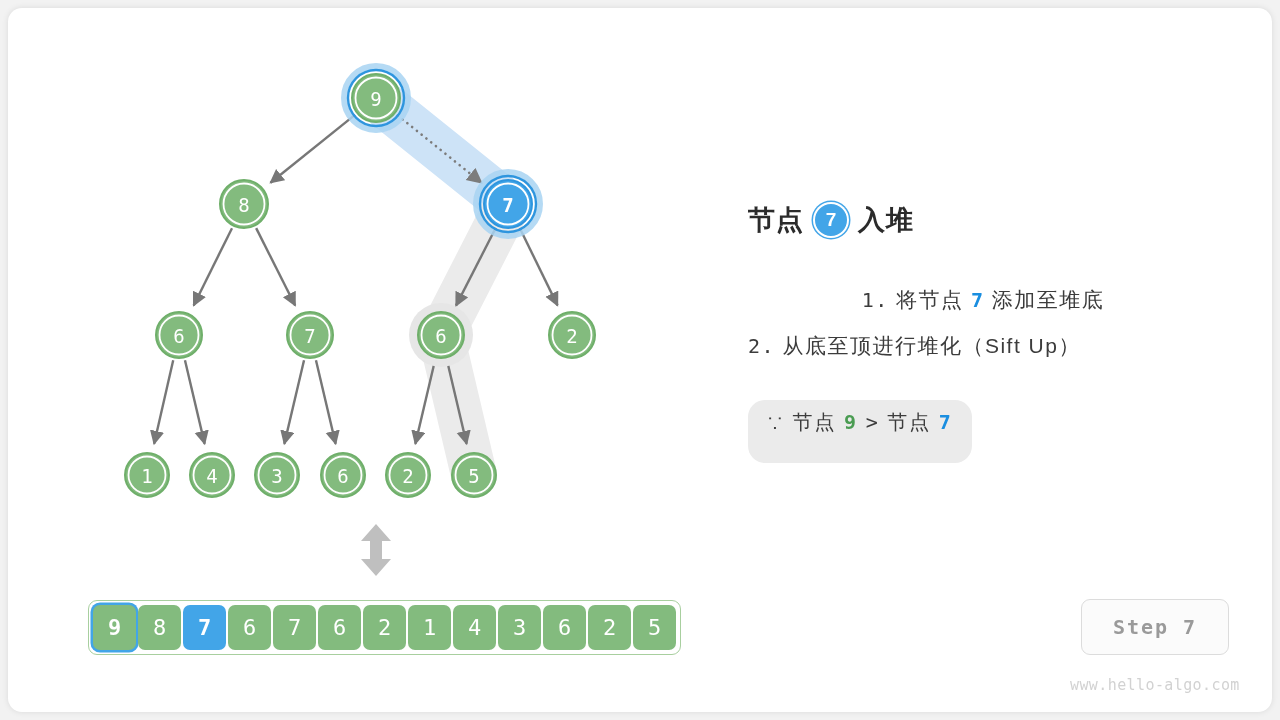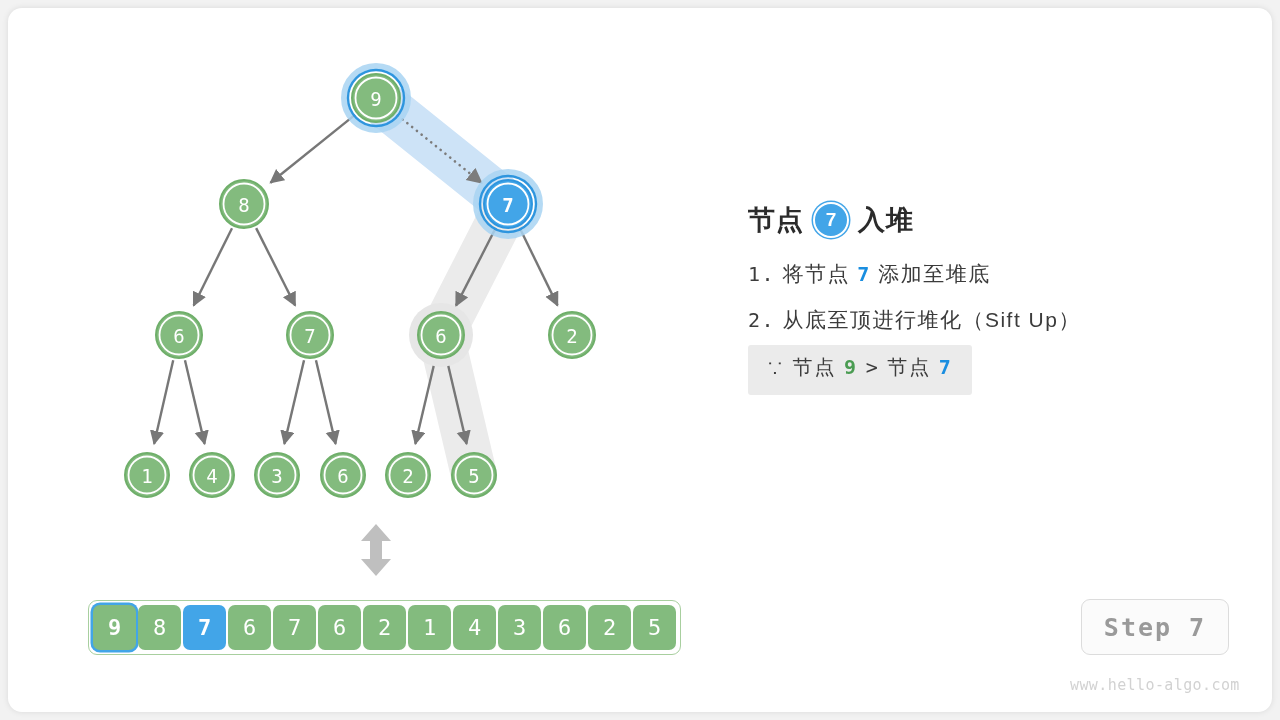--- a/index.html
+++ b/index.html
@@ -56,49 +56,49 @@
     font-weight: bold;
     letter-spacing: 0;
   }
   .step-line {
     font-size: 21px;
     color: #3c3c3c;
     letter-spacing: 1.5px;
     margin-top: 18px;
     white-space: nowrap;
   }
-  .step-line.first { margin-top: 16px; }
+  .step-line.first { margin-top: 42px; text-align: center; }
   .num-blue  { color: #1a8ee0; font-weight: bold; }
   .num-green { color: #4a9c52; font-weight: bold; }
   .mono { font-family: "DejaVu Sans Mono", monospace; font-size: 20px; }
 
   .note-box {
     display: inline-block;
-    margin-top: 11px;
-    padding: 9px 19px 14px 19px;
+    margin-top: 40px;
+    padding: 9px 19px 27px 19px;
     background: #ebebeb;
-    border-radius: 3px;
+    border-radius: 17px;
     font-size: 20px;
     color: #3c3c3c;
     letter-spacing: 2px;
     white-space: nowrap;
   }
 
   
   #step-badge {
     position: absolute;
     left: 1081px; top: 599px;
     width: 148px; height: 56px;
     box-sizing: border-box;
     border: 1.5px solid #dcdcdc;
     border-radius: 9px;
     background: #fbfbfb;
     display: flex; align-items: center; justify-content: center;
     font-family: "DejaVu Sans Mono", monospace;
-    font-size: 25px;
+    font-size: 20px;
     font-weight: bold;
     color: #9a9a9a;
     letter-spacing: 2px;
   }
 
   
   #watermark {
     position: absolute;
     left: 1070px; top: 676px;
     font-family: "DejaVu Sans Mono", monospace;

